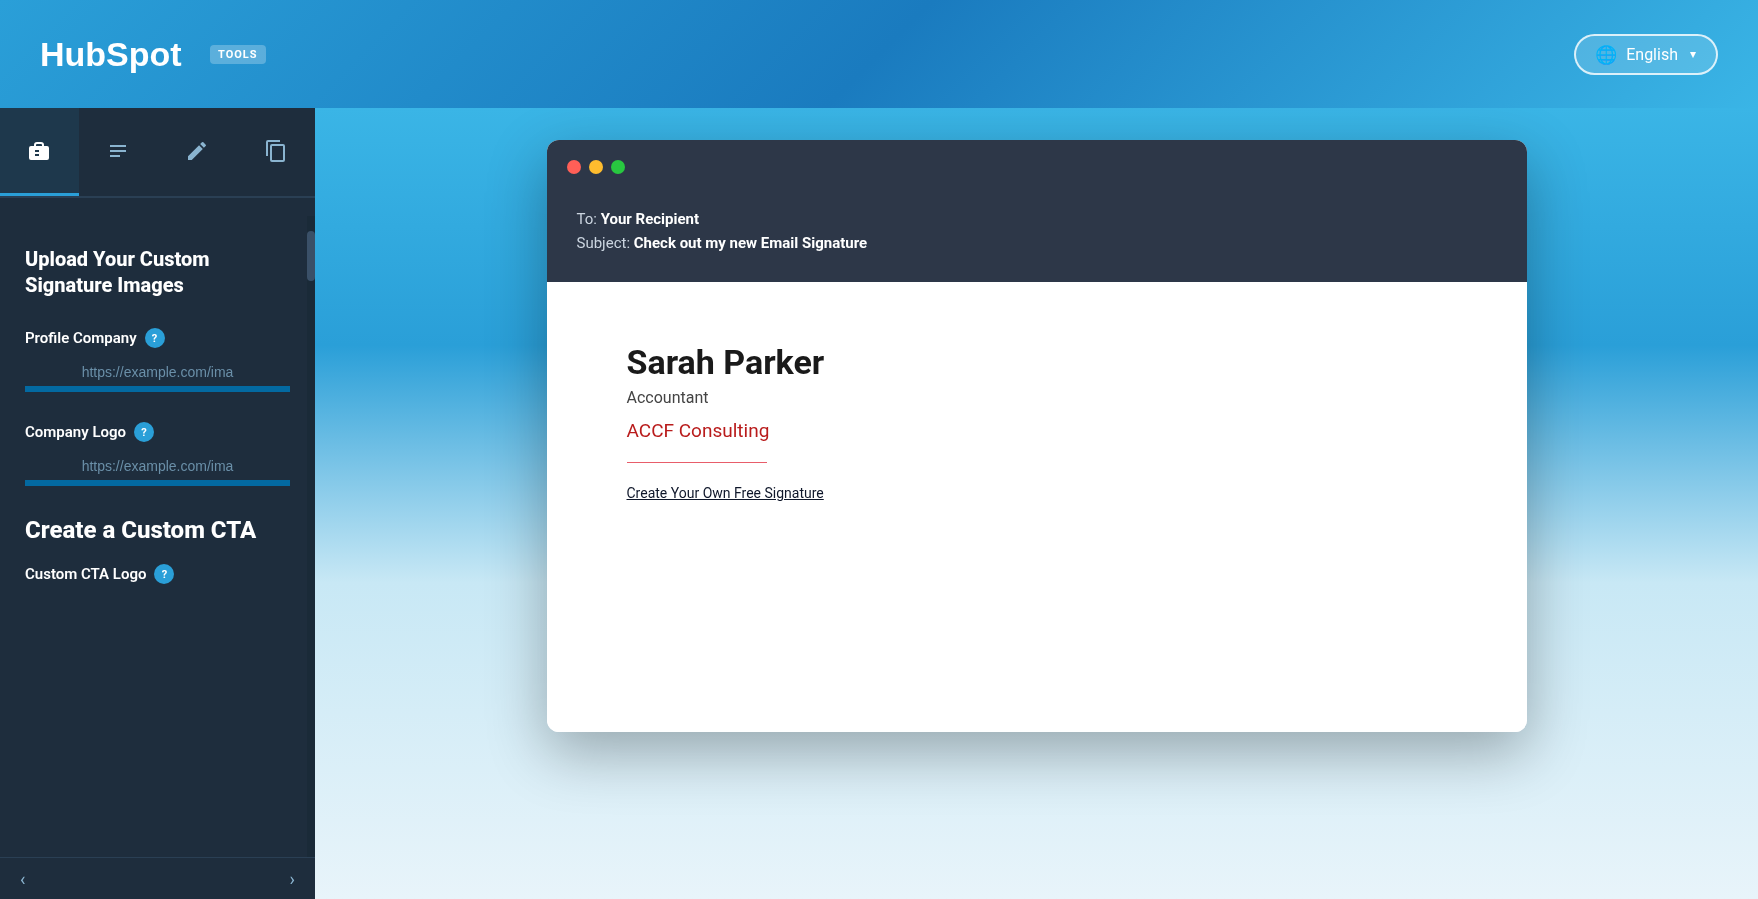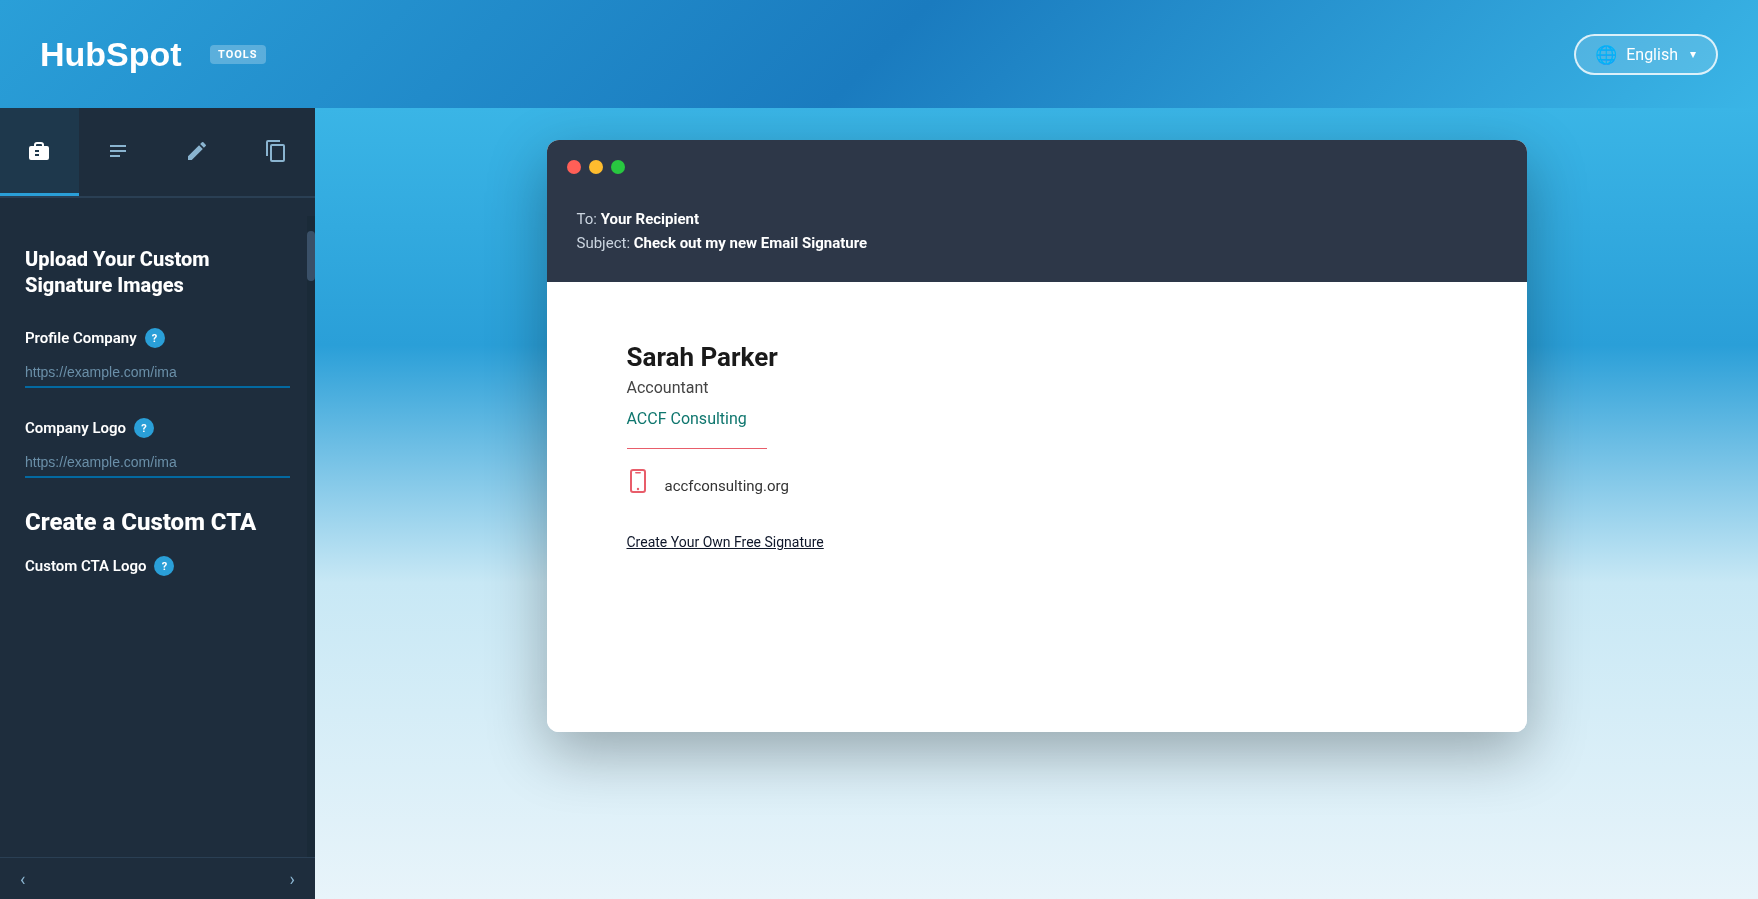--- a/index.html
+++ b/index.html
@@ -124,25 +124,26 @@
       font-size: 11px;
       font-weight: 700;
       color: white;
       cursor: pointer;
       flex-shrink: 0;
     }
     .field-input {
       width: 100%;
       background: transparent;
       border: none;
-      border-bottom: 2px solid #0369a1;
+      border-bottom: 6px solid #0369a1;
       color: #8ab4d0;
       font-size: 14px;
       padding: 6px 0;
       outline: none;
+      text-align: center;
     }
     .field-input::placeholder { color: #6a8fa8; }
 
     .cta-section-title {
       font-size: 24px;
       font-weight: 800;
       color: white;
       margin-bottom: 20px;
       margin-top: 10px;
     }
@@ -202,33 +203,33 @@
       color: white;
       font-weight: 700;
     }
 
     .email-body {
       background: white;
       padding: 60px 80px 50px;
       min-height: 450px;
     }
     .sig-name {
-      font-size: 26px;
+      font-size: 34px;
       font-weight: 700;
       color: #1a1a1a;
       margin-bottom: 6px;
     }
     .sig-title {
       font-size: 16px;
       color: #444;
       margin-bottom: 12px;
     }
     .sig-company {
-      font-size: 16px;
-      color: #0f766e;
+      font-size: 19px;
+      color: #b91c1c;
       margin-bottom: 7px;
     }
     .sig-divider {
       border: none;
       border-top: 1px solid #e85d6a;
       width: 140px;
       margin: 20px 0;
     }
     .sig-contact {
       display: flex;
@@ -354,27 +355,17 @@
           <span>Subject:</span>
           <strong>Check out my new Email Signature</strong>
         </div>
       </div>
 
       <div class="email-body">
         <div class="sig-name">Sarah Parker</div>
         <div class="sig-title">Accountant</div>
         <div class="sig-company">ACCF Consulting</div>
         <hr class="sig-divider">
-        <div class="sig-contact">
-          <span class="sig-website-icon">
-            <svg width="22" height="28" viewBox="0 0 22 28" fill="#e85d6a">
-              <rect x="4" y="1" width="14" height="22" rx="2" ry="2" fill="none" stroke="#e85d6a" stroke-width="2"></rect>
-              <rect x="8" y="3" width="6" height="1.5" rx="1" fill="#e85d6a"></rect>
-              <circle cx="11" cy="20" r="1.2" fill="#e85d6a"></circle>
-            </svg>
-          </span>
-          <span class="sig-website">accfconsulting.org</span>
-        </div>
         <a class="sig-cta-link" href="#">Create Your Own Free Signature</a>
       </div>
     </div>
   </div>
 </div>
 
 </body></html>

